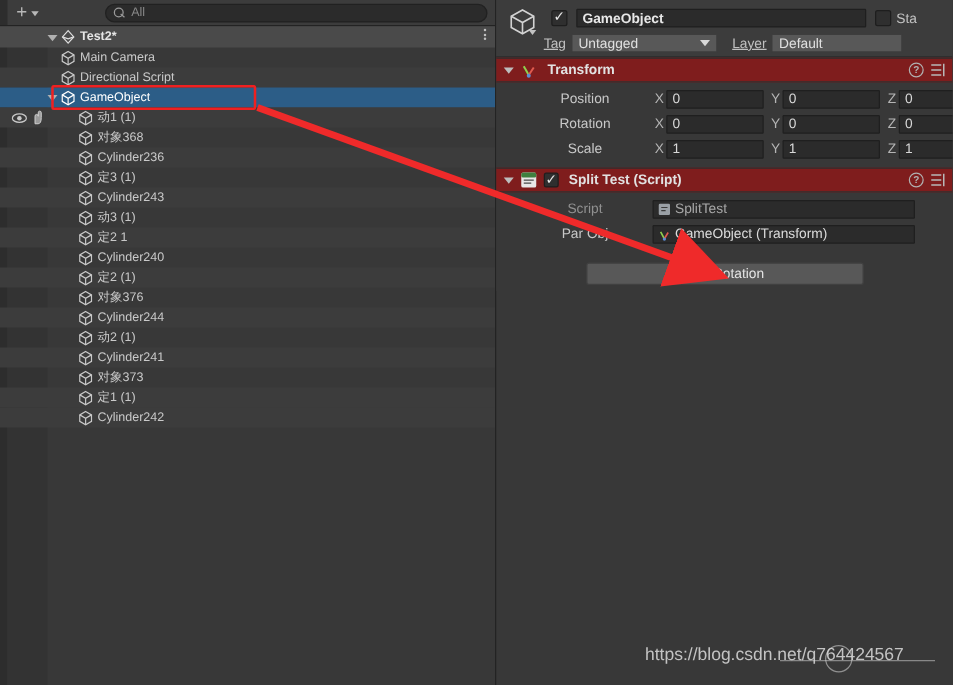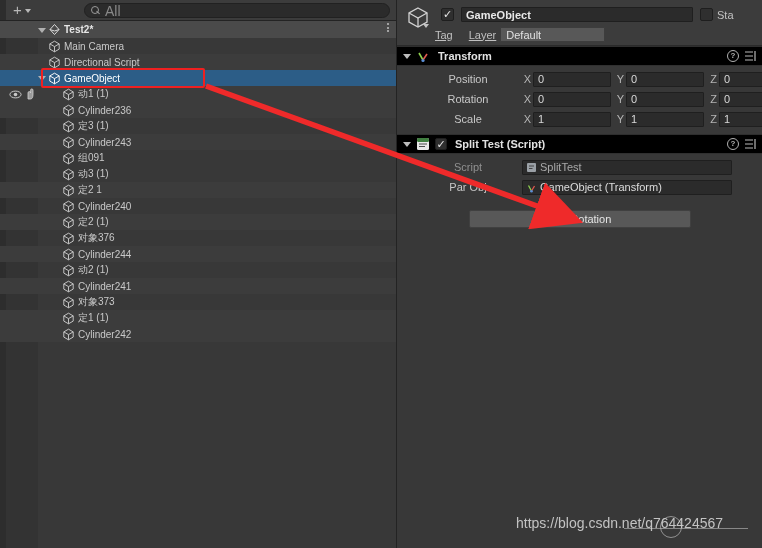--- a/index.html
+++ b/index.html
@@ -40,21 +40,21 @@
   }
   .search-ico { width: 12px; height: 11px; position: relative; flex: 0 0 auto; }
   .search-ico::before {
     content: ""; position: absolute; left: 0; top: 1px;
     width: 6px; height: 6px; border: 1.2px solid #9a9a9a; border-radius: 50%;
   }
   .search-ico::after {
     content: ""; position: absolute; left: 5px; top: 7px;
     width: 4px; height: 1.2px; background: #9a9a9a; transform: rotate(40deg);
   }
-  .search-txt { color: #888; font-size: 14px; margin-left: 2px; }
+  .search-txt { color: #888; font-size: 10px; margin-left: 2px; }
 
   .h-body { position: absolute; left: 0; top: 21px; width: 396px; height: 527px; }
   .gutter-dark {
     position: absolute; left: 0; top: 0; width: 6px; height: 527px;
     background: #2d2d2d;
   }
   .gutter-col {
     position: absolute; left: 6px; top: 0; width: 32px; height: 527px;
     background: #333333;
   }
@@ -132,21 +132,21 @@
   }
   .dd-caret {
     width: 0; height: 0; margin-left: auto; margin-right: 2px;
     border-left: 4px solid transparent; border-right: 4px solid transparent;
     border-top: 5px solid #d8d8d8;
   }
   .tag-dd { width: 117px; }
   .layer-dd { width: 105px; padding-right: 2px; }
 
   .comp-head {
-    height: 20px; background: #000000; border-top: 1px solid #2e2e2e;
+    height: 20px; background: #7f1d1d; border-top: 1px solid #2e2e2e;
     border-bottom: 1px solid #303030;
     display: flex; align-items: center; padding-left: 6px; position: relative;
   }
   .ctri {
     width: 0; height: 0; flex: 0 0 auto;
     border-left: 4.5px solid transparent; border-right: 4.5px solid transparent;
     border-top: 5.5px solid #bdbdbd; margin-right: 5px;
   }
   .comp-title { color: #e2e2e2; font-size: 11px; font-weight: bold; margin-left: 8px; }
   .comp-right {
@@ -286,20 +286,30 @@
             <span class="eye-row">
               <svg width="13" height="11" viewBox="0 0 13 11">
                 <ellipse cx="6.5" cy="5.5" rx="5.6" ry="3.4" fill="none" stroke="#c8c8c8" stroke-width="1"></ellipse>
                 <circle cx="6.5" cy="5.5" r="1.8" fill="#c8c8c8"></circle>
               </svg>
               <svg width="13" height="12" viewBox="0 0 13 12">
                 <path d="M4 11 L4 5 Q4 3.5 5.3 3.5 Q6.6 3.5 6.6 5 L6.6 2.2 Q6.6 0.9 7.8 0.9 Q9 0.9 9 2.2 L9 6 Q9 11 6.5 11 Z" fill="#9a9a9a" stroke="#cfcfcf" stroke-width="0.8"></path>
               </svg>
             </span>
           </div>
+          <div class="row">
+            <span class="row-indent" style="width:52px"></span>
+            <span class="tri-blank"></span>
+            <svg class="cube-ico" viewBox="0 0 13 13">
+              <path d="M6.5 1.2 L11.2 3.9 L11.2 9.1 L6.5 11.8 L1.8 9.1 L1.8 3.9 Z" fill="none" stroke="#c9c9c9" stroke-width="0.95"></path>
+              <path d="M1.8 3.9 L6.5 6.6 L11.2 3.9" fill="none" stroke="#c9c9c9" stroke-width="0.95"></path>
+              <path d="M6.5 6.6 L6.5 11.8" fill="none" stroke="#c9c9c9" stroke-width="0.95"></path>
+            </svg>
+            <span>对象368</span>
+          </div>
           <div class="row alt">
             <span class="row-indent" style="width:52px"></span>
             <span class="tri-blank"></span>
             <svg class="cube-ico" viewBox="0 0 13 13">
               <path d="M6.5 1.2 L11.2 3.9 L11.2 9.1 L6.5 11.8 L1.8 9.1 L1.8 3.9 Z" fill="none" stroke="#c9c9c9" stroke-width="0.95"></path>
               <path d="M1.8 3.9 L6.5 6.6 L11.2 3.9" fill="none" stroke="#c9c9c9" stroke-width="0.95"></path>
               <path d="M6.5 6.6 L6.5 11.8" fill="none" stroke="#c9c9c9" stroke-width="0.95"></path>
             </svg>
             <span>Cylinder236</span>
           </div>
@@ -315,30 +325,20 @@
           </div>
           <div class="row alt">
             <span class="row-indent" style="width:52px"></span>
             <span class="tri-blank"></span>
             <svg class="cube-ico" viewBox="0 0 13 13">
               <path d="M6.5 1.2 L11.2 3.9 L11.2 9.1 L6.5 11.8 L1.8 9.1 L1.8 3.9 Z" fill="none" stroke="#c9c9c9" stroke-width="0.95"></path>
               <path d="M1.8 3.9 L6.5 6.6 L11.2 3.9" fill="none" stroke="#c9c9c9" stroke-width="0.95"></path>
               <path d="M6.5 6.6 L6.5 11.8" fill="none" stroke="#c9c9c9" stroke-width="0.95"></path>
             </svg>
             <span>Cylinder243</span>
-          </div>
-          <div class="row">
-            <span class="row-indent" style="width:52px"></span>
-            <span class="tri-blank"></span>
-            <svg class="cube-ico" viewBox="0 0 13 13">
-              <path d="M6.5 1.2 L11.2 3.9 L11.2 9.1 L6.5 11.8 L1.8 9.1 L1.8 3.9 Z" fill="none" stroke="#c9c9c9" stroke-width="0.95"></path>
-              <path d="M1.8 3.9 L6.5 6.6 L11.2 3.9" fill="none" stroke="#c9c9c9" stroke-width="0.95"></path>
-              <path d="M6.5 6.6 L6.5 11.8" fill="none" stroke="#c9c9c9" stroke-width="0.95"></path>
-            </svg>
-            <span>组091</span>
           </div>
           <div class="row">
             <span class="row-indent" style="width:52px"></span>
             <span class="tri-blank"></span>
             <svg class="cube-ico" viewBox="0 0 13 13">
               <path d="M6.5 1.2 L11.2 3.9 L11.2 9.1 L6.5 11.8 L1.8 9.1 L1.8 3.9 Z" fill="none" stroke="#c9c9c9" stroke-width="0.95"></path>
               <path d="M1.8 3.9 L6.5 6.6 L11.2 3.9" fill="none" stroke="#c9c9c9" stroke-width="0.95"></path>
               <path d="M6.5 6.6 L6.5 11.8" fill="none" stroke="#c9c9c9" stroke-width="0.95"></path>
             </svg>
             <span>动3 (1)</span>
@@ -461,20 +461,24 @@
         <span class="chk on"></span>
         <span class="name-field">GameObject</span>
         <span class="static-wrap">
           <span class="chk"></span>
           <span class="static-lbl">Sta</span>
         </span>
       </div>
 
       <div class="taglayer">
         <span class="tl-lbl">Tag</span>
+        <span class="dropdown tag-dd">
+          <span>Untagged</span>
+          <span class="dd-caret"></span>
+        </span>
         <span class="tl-lbl" style="margin-left:12px">Layer</span>
         <span class="dropdown layer-dd">
           <span>Default</span>
         </span>
       </div>
     </div>
 
     <div class="comp-head">
       <span class="ctri"></span>
       <svg width="14" height="14" viewBox="0 0 14 14">

